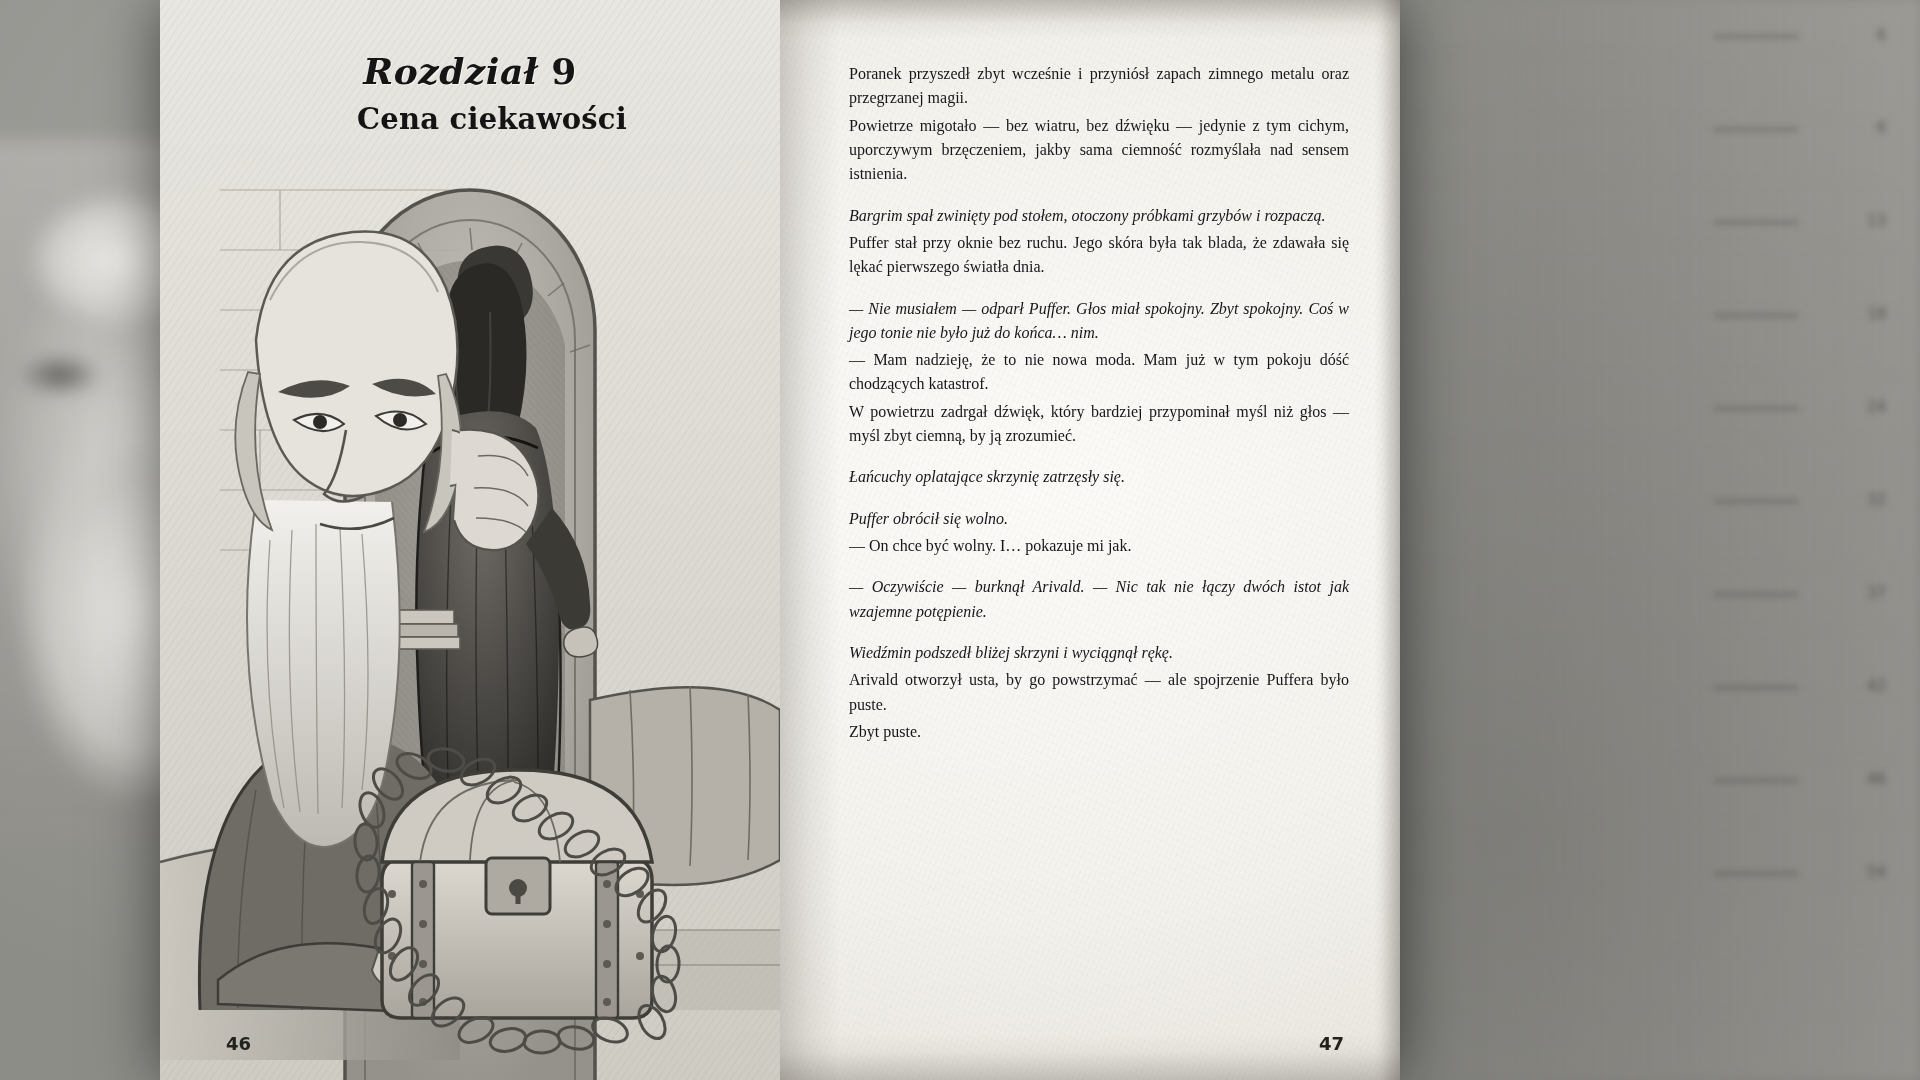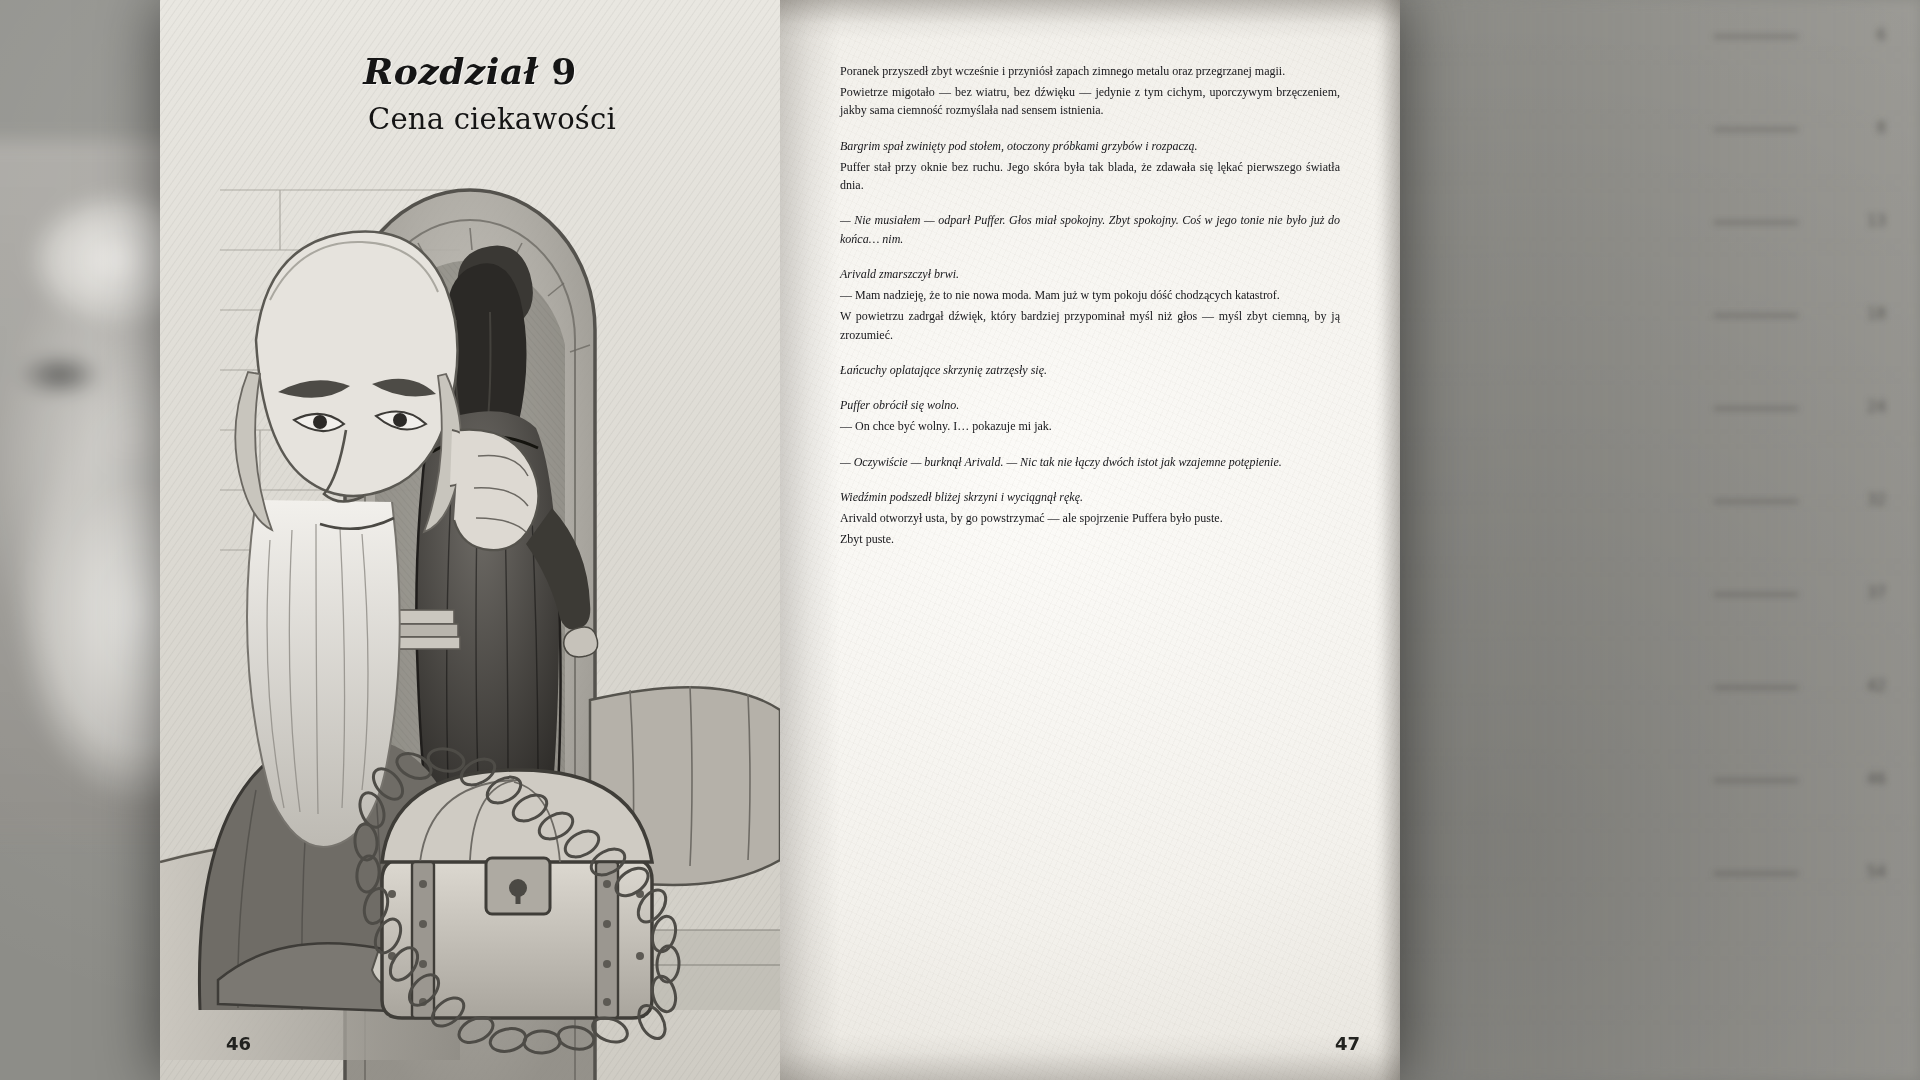--- a/index.html
+++ b/index.html
@@ -136,61 +136,61 @@
     font-weight: bold;
     font-size: 36px;
     letter-spacing: 0.5px;
     color: #151515;
     text-shadow: 1px 1px 0 rgba(255,255,255,0.6);
   }
   .chapter-label .num { font-style: normal; }
   .chapter-title {
     margin-top: 10px;
     font-family: "DejaVu Serif", serif;
-    font-weight: normal;
+    font-weight: bold;
     font-size: 29px;
     color: #141414;
     letter-spacing: 0.2px;
     padding-left: 44px;
   }
 
   
   .illo {
     position: absolute;
     left: 0; top: 0; width: 620px; height: 1080px;
     z-index: 2;
   }
 
   
   .text-col {
     position: absolute;
-    left: 60px; top: 62px;
+    left: 69px; top: 62px;
     width: 500px;
     color: #16161a;
     font-family: "Liberation Serif", serif;
-    font-size: 12px;
+    font-size: 16px;
     line-height: 1.52;
     text-align: justify;
     z-index: 5;
   }
   .para { margin: 0 0 3px 0; }
   .para.gap { margin-top: 17px; font-style: italic; }
 
   
   .folio {
     position: absolute;
     bottom: 26px;
     font-family: "DejaVu Sans", sans-serif;
     font-size: 18px;
     font-weight: bold;
     color: #22221f;
     z-index: 7;
   }
   .folio-left { left: 66px; }
-  .folio-right { right: 40px; margin-left: 20px; }
+  .folio-right { right: 56px; margin-left: 20px; }
 </style>
 </head>
 <body>
 
 <div class="backdrop">
   <div class="backdrop-left">
     <div class="bd-face"></div>
   </div>
   <div class="bd-grad-right"></div>
   <div class="bd-ruler" id="ruler">
@@ -470,21 +470,20 @@
     <div class="page-edge-r"></div>
     <div class="page-top-grunge"></div>
     <div class="page-bottom-grunge"></div>
 
     <div class="text-col" id="story-text">
         <p class="para">Poranek przyszedł zbyt wcześnie i przyniósł zapach zimnego metalu oraz przegrzanej magii.</p>
         <p class="para">Powietrze migotało — bez wiatru, bez dźwięku — jedynie z tym cichym, uporczywym brzęczeniem, jakby sama ciemność rozmyślała nad sensem istnienia.</p>
         <p class="para gap">Bargrim spał zwinięty pod stołem, otoczony próbkami grzybów i rozpaczą.</p>
         <p class="para">Puffer stał przy oknie bez ruchu. Jego skóra była tak blada, że zdawała się lękać pierwszego światła dnia.</p>
         <p class="para gap">— Nie musiałem — odparł Puffer. Głos miał spokojny. Zbyt spokojny. Coś w jego tonie nie było już do końca… nim.</p>
-        <p class="para gap">Arivald zmarszczył brwi.</p>
         <p class="para">— Mam nadzieję, że to nie nowa moda. Mam już w tym pokoju dóść chodzących katastrof.</p>
         <p class="para">W powietrzu zadrgał dźwięk, który bardziej przypominał myśl niż głos — myśl zbyt ciemną, by ją zrozumieć.</p>
         <p class="para gap">Łańcuchy oplatające skrzynię zatrzęsły się.</p>
         <p class="para gap">Puffer obrócił się wolno.</p>
         <p class="para">— On chce być wolny. I… pokazuje mi jak.</p>
         <p class="para gap">— Oczywiście — burknął Arivald. — Nic tak nie łączy dwóch istot jak wzajemne potępienie.</p>
         <p class="para gap">Wiedźmin podszedł bliżej skrzyni i wyciągnął rękę.</p>
         <p class="para">Arivald otworzył usta, by go powstrzymać — ale spojrzenie Puffera było puste.</p>
         <p class="para">Zbyt puste.</p>
       </div>

